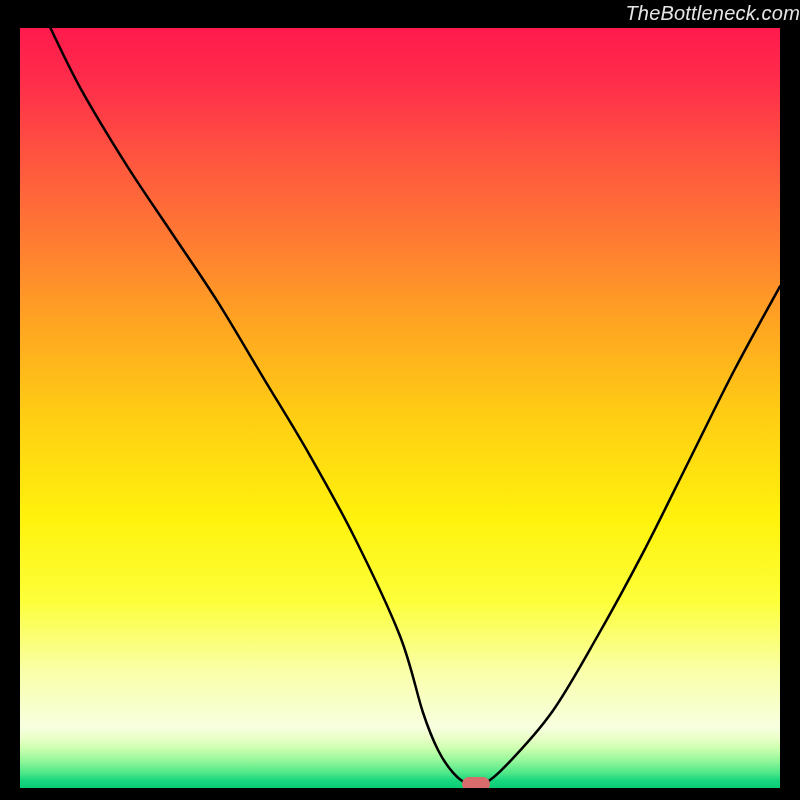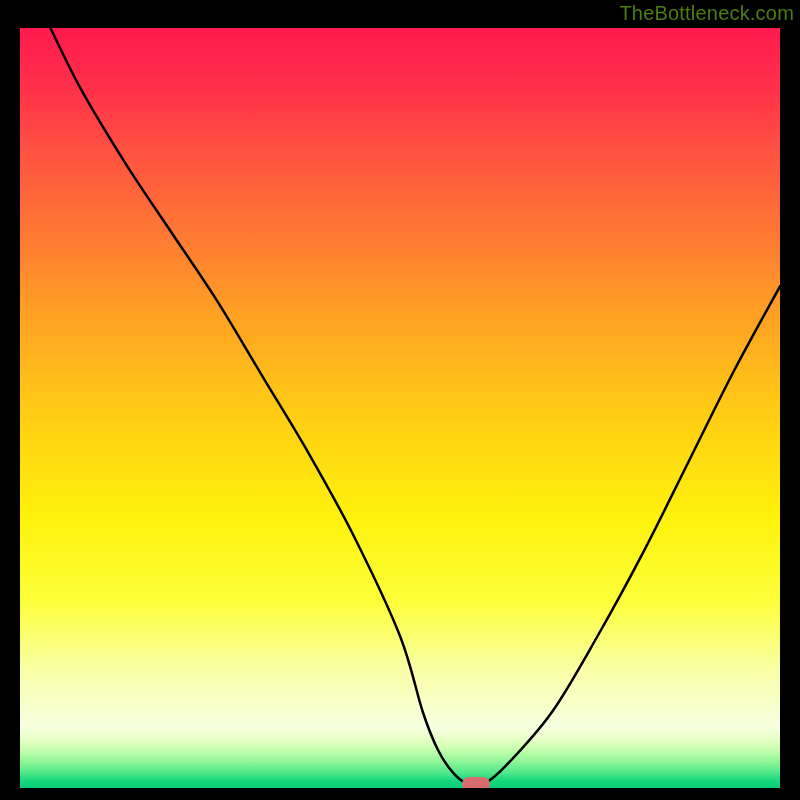--- a/index.html
+++ b/index.html
@@ -13,26 +13,27 @@
   }
   .frame {
     position: relative;
     width: 800px;
     height: 800px;
     background: #000;
   }
   .watermark {
     position: absolute;
     top: 2px;
-    right: 6px;
-    color: #4d7c0f;
+    right: 0;
+    color: #e5e5e5;
     font-size: 20px;
     font-weight: 500;
     letter-spacing: 0.2px;
     user-select: none;
+    font-style: italic;
   }
   .plot-area {
     position: absolute;
     left: 20px;
     top: 28px;
     width: 760px;
     height: 760px;
     overflow: hidden;
   }
   .gradient {

